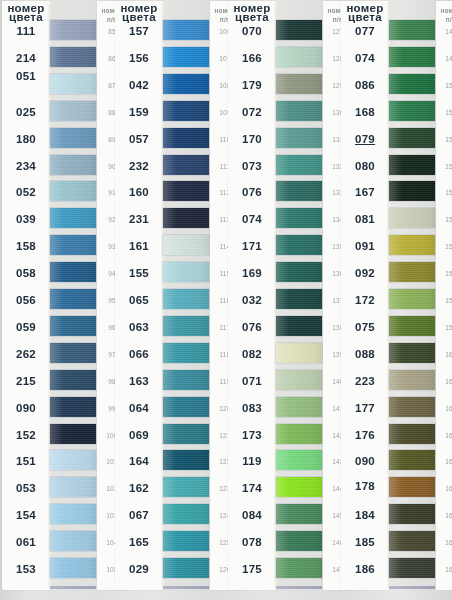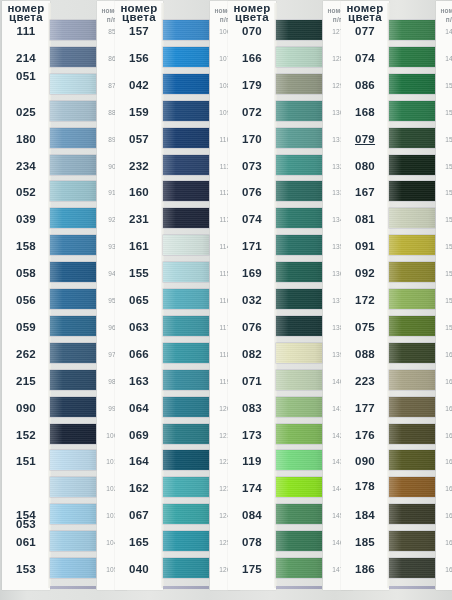--- a/index.html
+++ b/index.html
@@ -162,21 +162,21 @@
       <div class="swatch" title="060" style="top: 396.6px; height: 20px; background: rgb(36, 60, 88);"></div>
       <div class="code" style="top: 401.6px;">090</div>
       <div class="seq" style="left: 97px; top: 404.6px;">99</div>
       <div class="swatch" title="152" style="top: 423.5px; height: 20px; background: rgb(27, 38, 57);"></div>
       <div class="code" style="top: 428.5px;">152</div>
       <div class="seq" style="left: 97px; top: 431.5px;">100</div>
       <div class="swatch" title="151" style="top: 450.4px; height: 20px; background: rgb(190, 220, 238);"></div>
       <div class="code" style="top: 455.4px;">151</div>
       <div class="seq" style="left: 97px; top: 458.4px;">101</div>
       <div class="swatch" title="053" style="top: 477.3px; height: 20px; background: rgb(182, 213, 230);"></div>
-      <div class="code" style="top: 482.3px; margin-top: 36px;">053</div>
+      <div class="code" style="top: 482.3px;">053</div>
       <div class="seq" style="left: 97px; top: 485.3px;">102</div>
       <div class="swatch" title="154" style="top: 504.2px; height: 20px; background: rgb(158, 208, 234);"></div>
       <div class="code" style="top: 509.2px;">154</div>
       <div class="seq" style="left: 97px; top: 512.2px;">103</div>
       <div class="swatch" title="061" style="top: 531.1px; height: 20px; background: rgb(163, 207, 230);"></div>
       <div class="code" style="top: 536.1px;">061</div>
       <div class="seq" style="left: 97px; top: 539.1px;">104</div>
       <div class="swatch" title="153" style="top: 558px; height: 20px; background: rgb(149, 200, 230);"></div>
       <div class="code" style="top: 563px;">153</div>
       <div class="seq" style="left: 97px; top: 566px;">105</div>
@@ -242,21 +242,21 @@
       <div class="swatch" title="162" style="top: 477.3px; height: 20px; background: rgb(71, 174, 180);"></div>
       <div class="code" style="top: 482.3px;">162</div>
       <div class="seq" style="left: 97px; top: 485.3px;">123</div>
       <div class="swatch" title="067" style="top: 504.2px; height: 20px; background: rgb(58, 166, 168);"></div>
       <div class="code" style="top: 509.2px;">067</div>
       <div class="seq" style="left: 97px; top: 512.2px;">124</div>
       <div class="swatch" title="165" style="top: 531.1px; height: 20px; background: rgb(45, 152, 170);"></div>
       <div class="code" style="top: 536.1px;">165</div>
       <div class="seq" style="left: 97px; top: 539.1px;">125</div>
       <div class="swatch" title="068" style="top: 558px; height: 20px; background: rgb(45, 147, 162);"></div>
-      <div class="code" style="top: 563px;">040</div>
+      <div class="code" style="top: 563px;">029</div>
       <div class="seq" style="left: 97px; top: 566px;">126</div>
       <div class="tailcap" style="top: 585.9px;"></div>
     </div>
     <div class="col">
       <div class="code-card" style="top: 1px; height: 588.9px;"></div>
       <div class="seq-card" style="left: 97px; top: 1px; height: 588.9px;"></div>
       <div class="spine" style="top: 3px; height: 584.9px;"></div>
       <div class="hdr code">номер<br>цвета</div>
       <div class="hdr seq" style="left: 97px;">номер<br>п/п</div>
       <div class="swatch" title="070" style="top: 20px; height: 20px; background: rgb(29, 59, 56);"></div>

